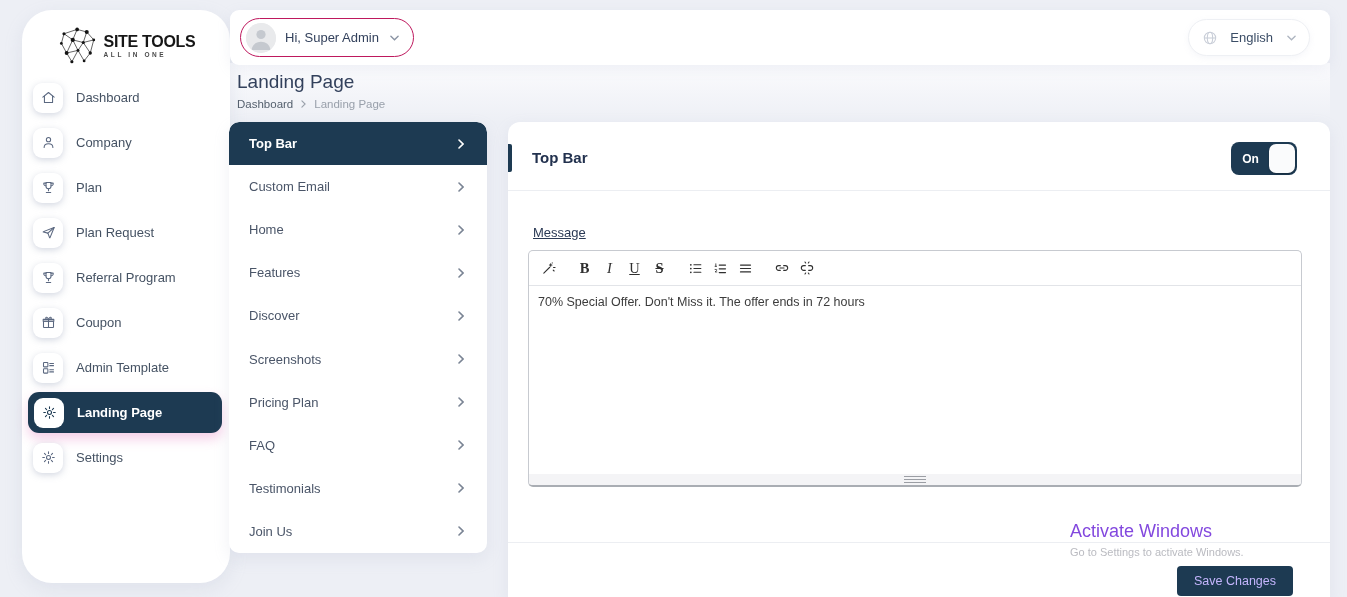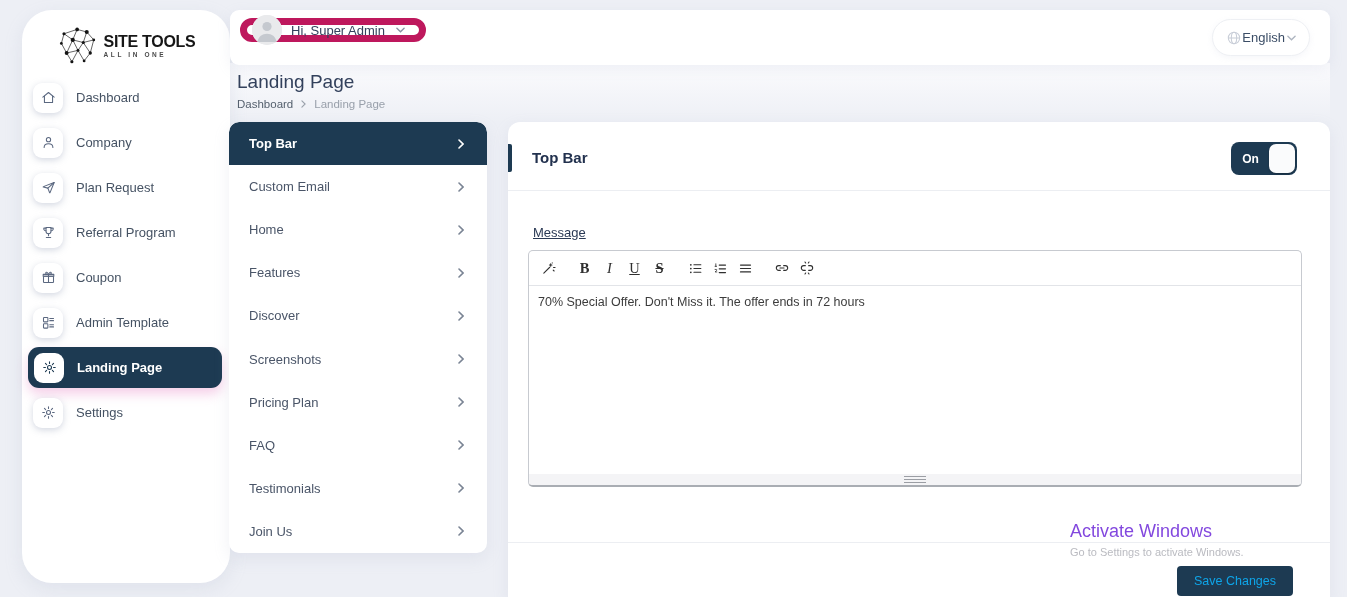--- a/index.html
+++ b/index.html
@@ -25,25 +25,25 @@
   .side-item.active { height:41px; margin:2px 8px 2px 6px; padding-left:6px; background:#1d3a52; border-radius:11px;
                       box-shadow:0 6px 12px rgba(233,148,205,0.45); }
   .side-item.active .side-label { color:#fff; font-weight:bold; }
   .side-item.active .icon-box { box-shadow:none; color:#1d3a52; }
   .side-item .icon-box svg { color:#5b6880; }
   .side-item.active .icon-box svg { color:#1d3a52; }
 
   
   .topbar { position:absolute; left:230px; top:10px; width:1100px; height:55px; background:#fff;
             border-radius:9px; box-shadow:0 4px 14px rgba(160,170,195,0.14); z-index:2; }
-  .user-pill { position:absolute; left:10px; top:8px; height:24px; display:flex; align-items:center; gap:9px;
-               border:7px solid #be185d; border-radius:20px; padding:0 14px 0 5px; background:#fff; cursor:pointer; }
+  .user-pill { position:absolute; left:10px; top:8px; height:39px; display:flex; align-items:center; gap:9px;
+               border:1px solid #be185d; border-radius:20px; padding:0 14px 0 5px; background:#fff; cursor:pointer; }
   .avatar { width:30px; height:30px; border-radius:50%; background:#e9eaec; overflow:hidden; flex:none; }
   .greeting { font-size:13px; color:#33415c; }
-  .lang-pill { position:absolute; right:20px; top:9px; height:37px; display:flex; align-items:center; gap:0;
+  .lang-pill { position:absolute; right:20px; top:9px; height:37px; display:flex; align-items:center; gap:12px;
                border:1px solid #eef0f4; border-radius:19px; padding:0 13px; background:#fff; cursor:pointer;
                box-shadow:0 2px 6px rgba(160,170,195,0.10); }
   .lang-label { font-size:13px; color:#3b4d66; }
   .chev-down { margin-left:2px; }
 
   
   .page-head { position:absolute; left:237px; top:71px; z-index:2; }
   .page-title { font-size:19px; font-weight:500; color:#33415c; }
   .breadcrumb { margin-top:5px; display:flex; align-items:center; gap:8px; }
   .crumb-link { font-size:11.5px; color:#55606e; cursor:pointer; }
@@ -84,21 +84,21 @@
   .g-b { font-weight:bold; }
   .g-i { font-style:italic; }
   .g-u { text-decoration:underline; }
   .g-s { text-decoration:line-through; font-weight:bold; }
   .ed-body { padding:9px 9px; font-size:12.5px; color:#3c3c3c; height:178px; cursor:text; }
   .ed-grip { position:absolute; left:0; right:0; bottom:0; height:11px; background:#f4f4f6; border-radius:0 0 4px 4px;
              display:flex; flex-direction:column; align-items:center; justify-content:center; gap:2px; cursor:ns-resize; }
   .ed-grip i { display:block; width:22px; height:1px; background:#9b9ea4; }
 
   .save-btn { position:absolute; right:37px; top:444px; height:30px; padding:0 17px; background:#1d3a52;
-              color:#0ea5e9; font-size:12.5px; font-weight:500; border:none; border-radius:4px; cursor:pointer;
+              color:#c4b5fd; font-size:12.5px; font-weight:500; border:none; border-radius:4px; cursor:pointer;
               font-family:"Liberation Sans", sans-serif;text-align:right; }
 
   
   .watermark { position:absolute; left:1070px; top:521px; z-index:6; pointer-events:none; }
   .wm1 { font-size:18px; color:#6d28d9; opacity:0.85; }
   .wm2 { font-size:11px; color:#aeafb6; opacity:0.85; margin-top:4px; }
 </style>
 </head>
 <body>
 
@@ -146,20 +146,32 @@
         <svg width="15" height="15" viewBox="0 0 24 24" fill="none" stroke="currentColor" stroke-width="1.7" stroke-linecap="round" stroke-linejoin="round">
             <circle cx="12" cy="7.5" r="3.4"></circle>
             <path d="M5 20c0-3.9 3.1-6 7-6s7 2.1 7 6"></path>
           </svg>
       </span>
       <span class="side-label">Company</span>
     </div>
     <div class="side-item">
       <span class="icon-box">
         <svg width="15" height="15" viewBox="0 0 24 24" fill="none" stroke="currentColor" stroke-width="1.7" stroke-linecap="round" stroke-linejoin="round">
+            <path d="M8 4h8v6a4 4 0 0 1-8 0z"></path>
+            <path d="M8 5H4.5a3.4 3.4 0 0 0 3.5 4.3"></path>
+            <path d="M16 5h3.5A3.4 3.4 0 0 1 16 9.3"></path>
+            <path d="M12 14v3"></path>
+            <path d="M8.5 20h7"></path>
+          </svg>
+      </span>
+      <span class="side-label">Plan</span>
+    </div>
+    <div class="side-item">
+      <span class="icon-box">
+        <svg width="15" height="15" viewBox="0 0 24 24" fill="none" stroke="currentColor" stroke-width="1.7" stroke-linecap="round" stroke-linejoin="round">
             <path d="M21 4 3.8 10.6a.4.4 0 0 0 .04.76L11 13l2.7 7.2a.4.4 0 0 0 .76.03L21 4z"></path>
             <path d="M11 13l10-9"></path>
           </svg>
       </span>
       <span class="side-label">Plan Request</span>
     </div>
     <div class="side-item">
       <span class="icon-box">
         <svg width="15" height="15" viewBox="0 0 24 24" fill="none" stroke="currentColor" stroke-width="1.7" stroke-linecap="round" stroke-linejoin="round">
             <path d="M8 4h8v6a4 4 0 0 1-8 0z"></path>

